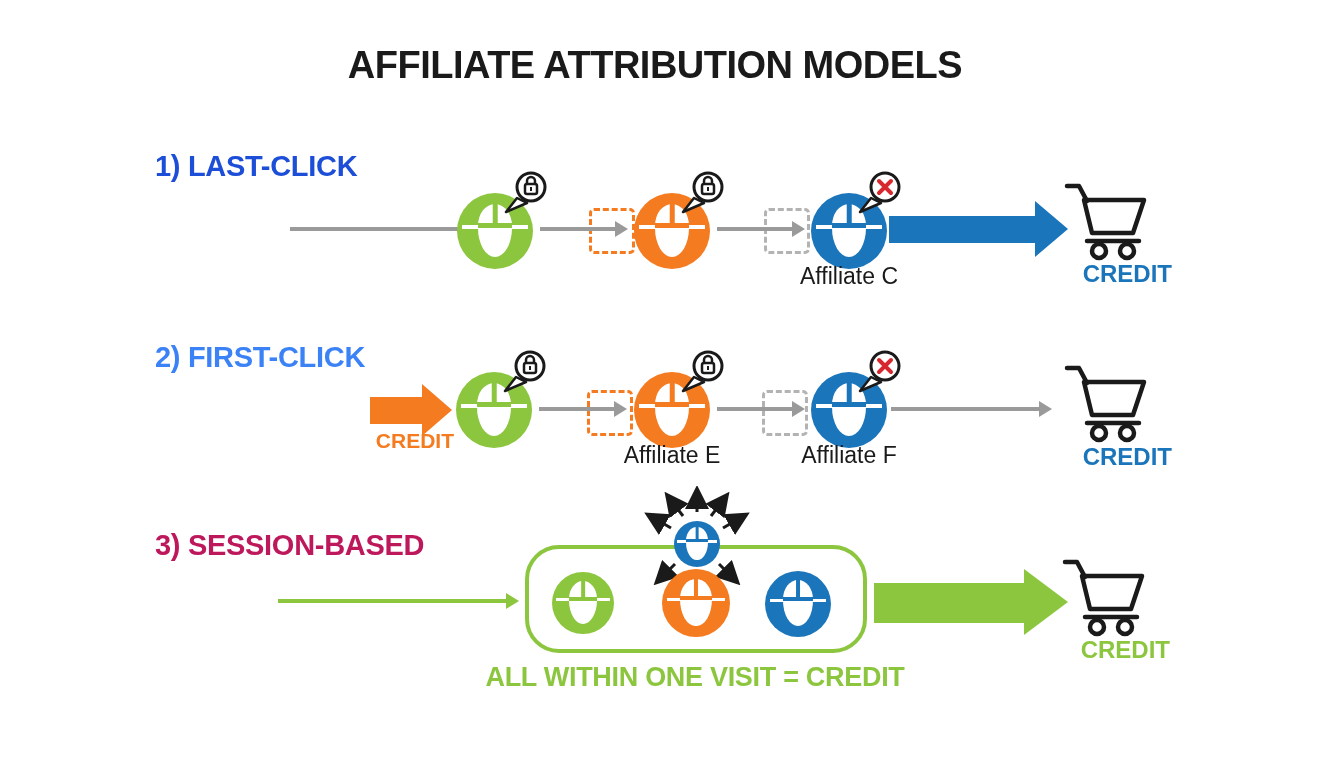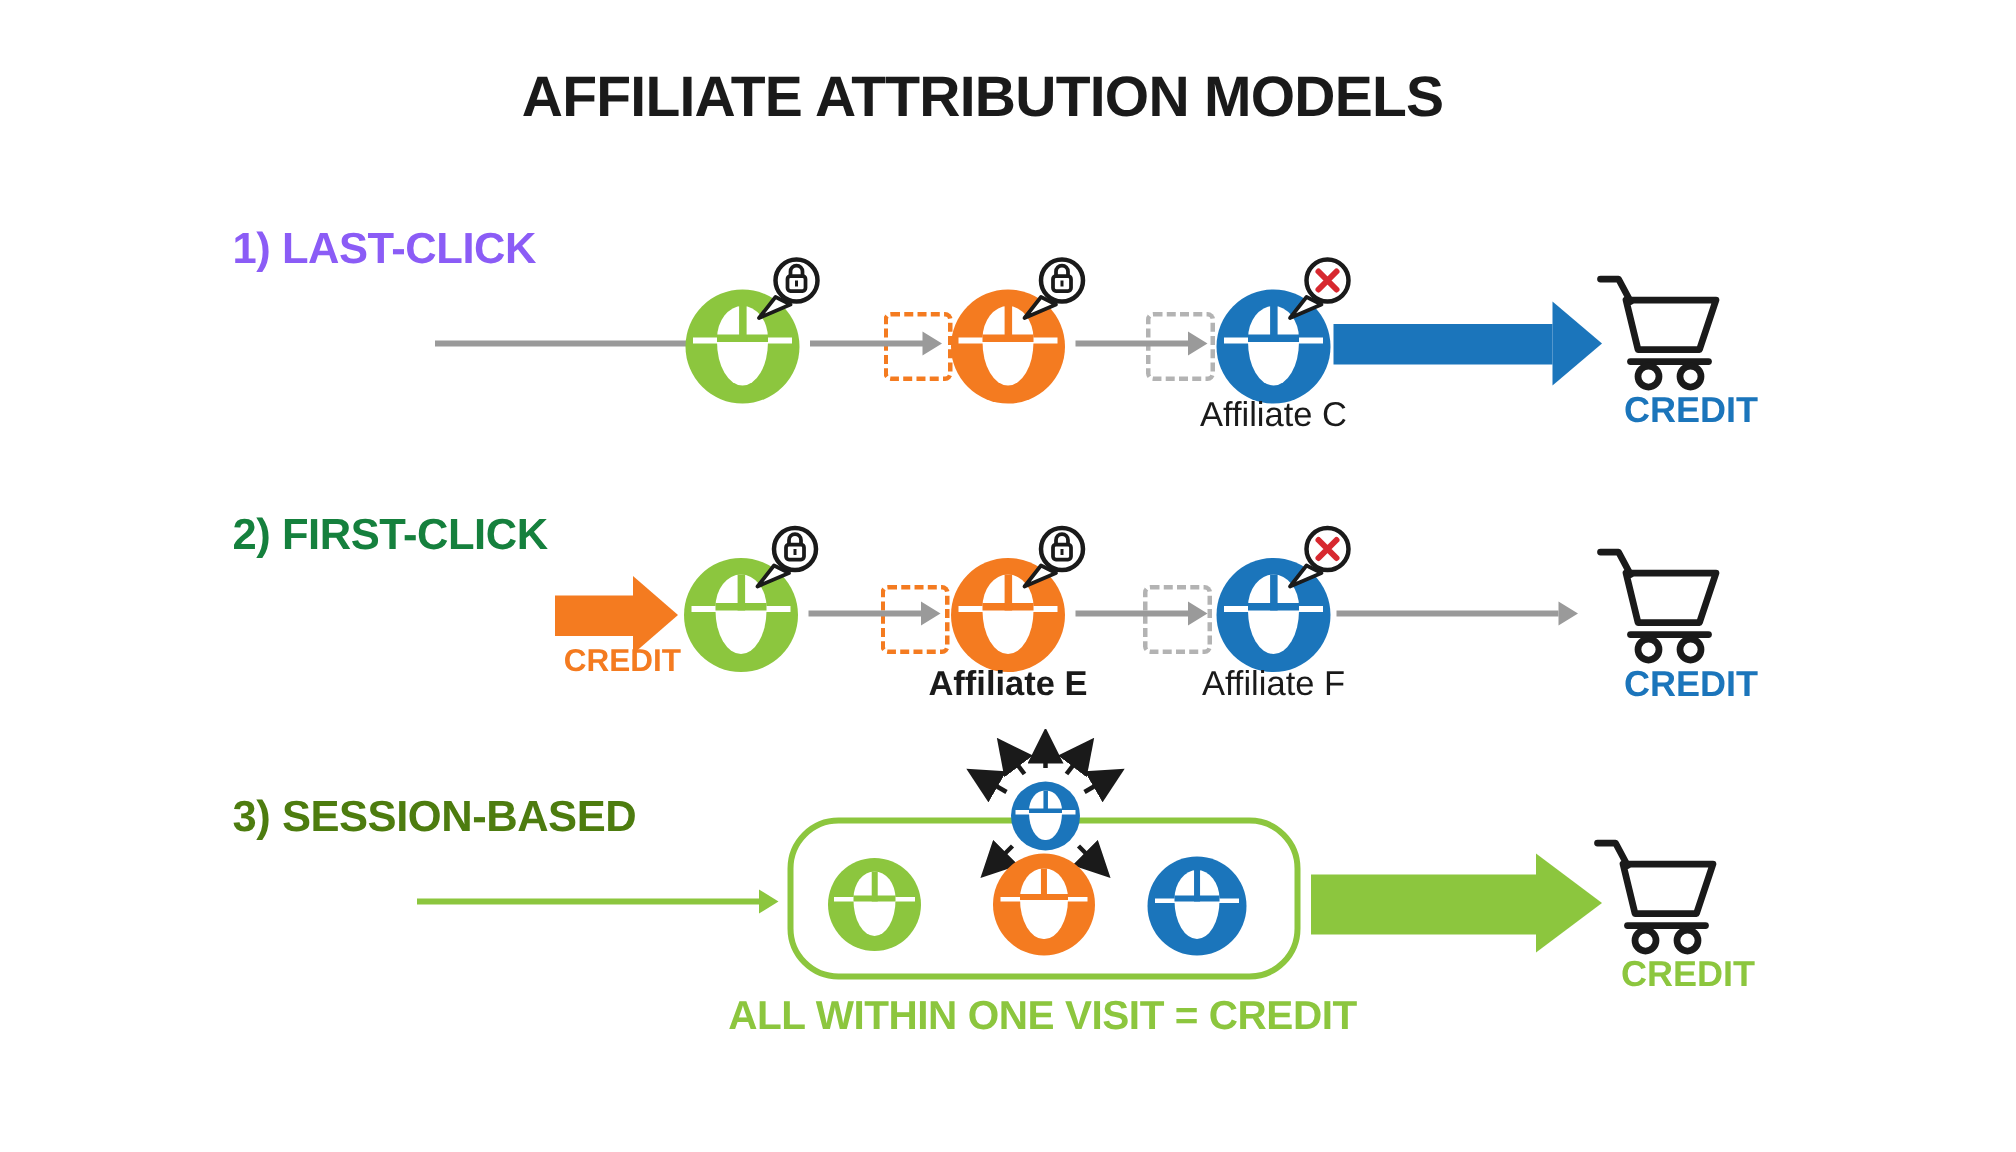--- a/index.html
+++ b/index.html
@@ -4,21 +4,21 @@
 <style>
   html,body{margin:0;padding:0;background:#ffffff;}
   body{width:1344px;height:768px;position:relative;overflow:hidden;
        font-family:"Liberation Sans",sans-serif;color:#1a1a1a;}
   .abs{position:absolute;}
 
   
   .title{left:0;top:44px;width:1310px;text-align:center;font-size:38px;font-weight:bold;
          letter-spacing:-.5px;color:#1a1a1a;}
   .heading{font-size:29px;font-weight:bold;letter-spacing:-.3px;}
-  .h-blue{color:#8b5cf6;} .h-orange{color:#15803d;text-align:right;} .h-green{color:#4d7c0f;}
+  .h-blue{color:#1d4ed8;} .h-orange{color:#3b82f6;text-align:right;} .h-green{color:#be185d;}
 
   
   .aff{position:absolute;}
   .node{position:absolute;inset:0;border-radius:50%;background:var(--c);}
   .xline{position:absolute;left:7%;right:7%;top:42%;height:5.5%;background:#fff;}
   .mouse{position:absolute;left:27%;top:14%;width:46%;height:70%;background:#fff;
          border-radius:50% 50% 50% 50% / 42% 42% 56% 56%;}
   .hb{position:absolute;left:0;right:0;top:37%;height:9%;background:var(--c);}
   .vb{position:absolute;left:50%;top:0;width:13%;height:46%;transform:translateX(-50%);background:var(--c);}
   .c-green{--c:#8cc63e;} .c-orange{--c:#f47b20;} .c-blue:{} .c-blue{--c:#1b75bb;}
@@ -160,21 +160,21 @@
       <div class="xline"></div>
       <div class="mouse">
         <div class="hb"></div>
         <div class="vb"></div>
       </div>
     </div>
   <svg class="bubble" width="56" height="46" viewBox="0 0 56 46">
       <use href="#bubble-lock"></use>
     </svg>
 </div>
-<div class="aff c-orange" style="left:634px;top:372px;width:76px;height:76px;font-weight:bold;">
+<div class="aff c-orange" style="left:634px;top:372px;width:76px;height:76px;">
   <div class="node">
       <div class="xline"></div>
       <div class="mouse">
         <div class="hb"></div>
         <div class="vb"></div>
       </div>
     </div>
   <svg class="bubble" width="56" height="46" viewBox="0 0 56 46">
       <use href="#bubble-lock"></use>
     </svg>

